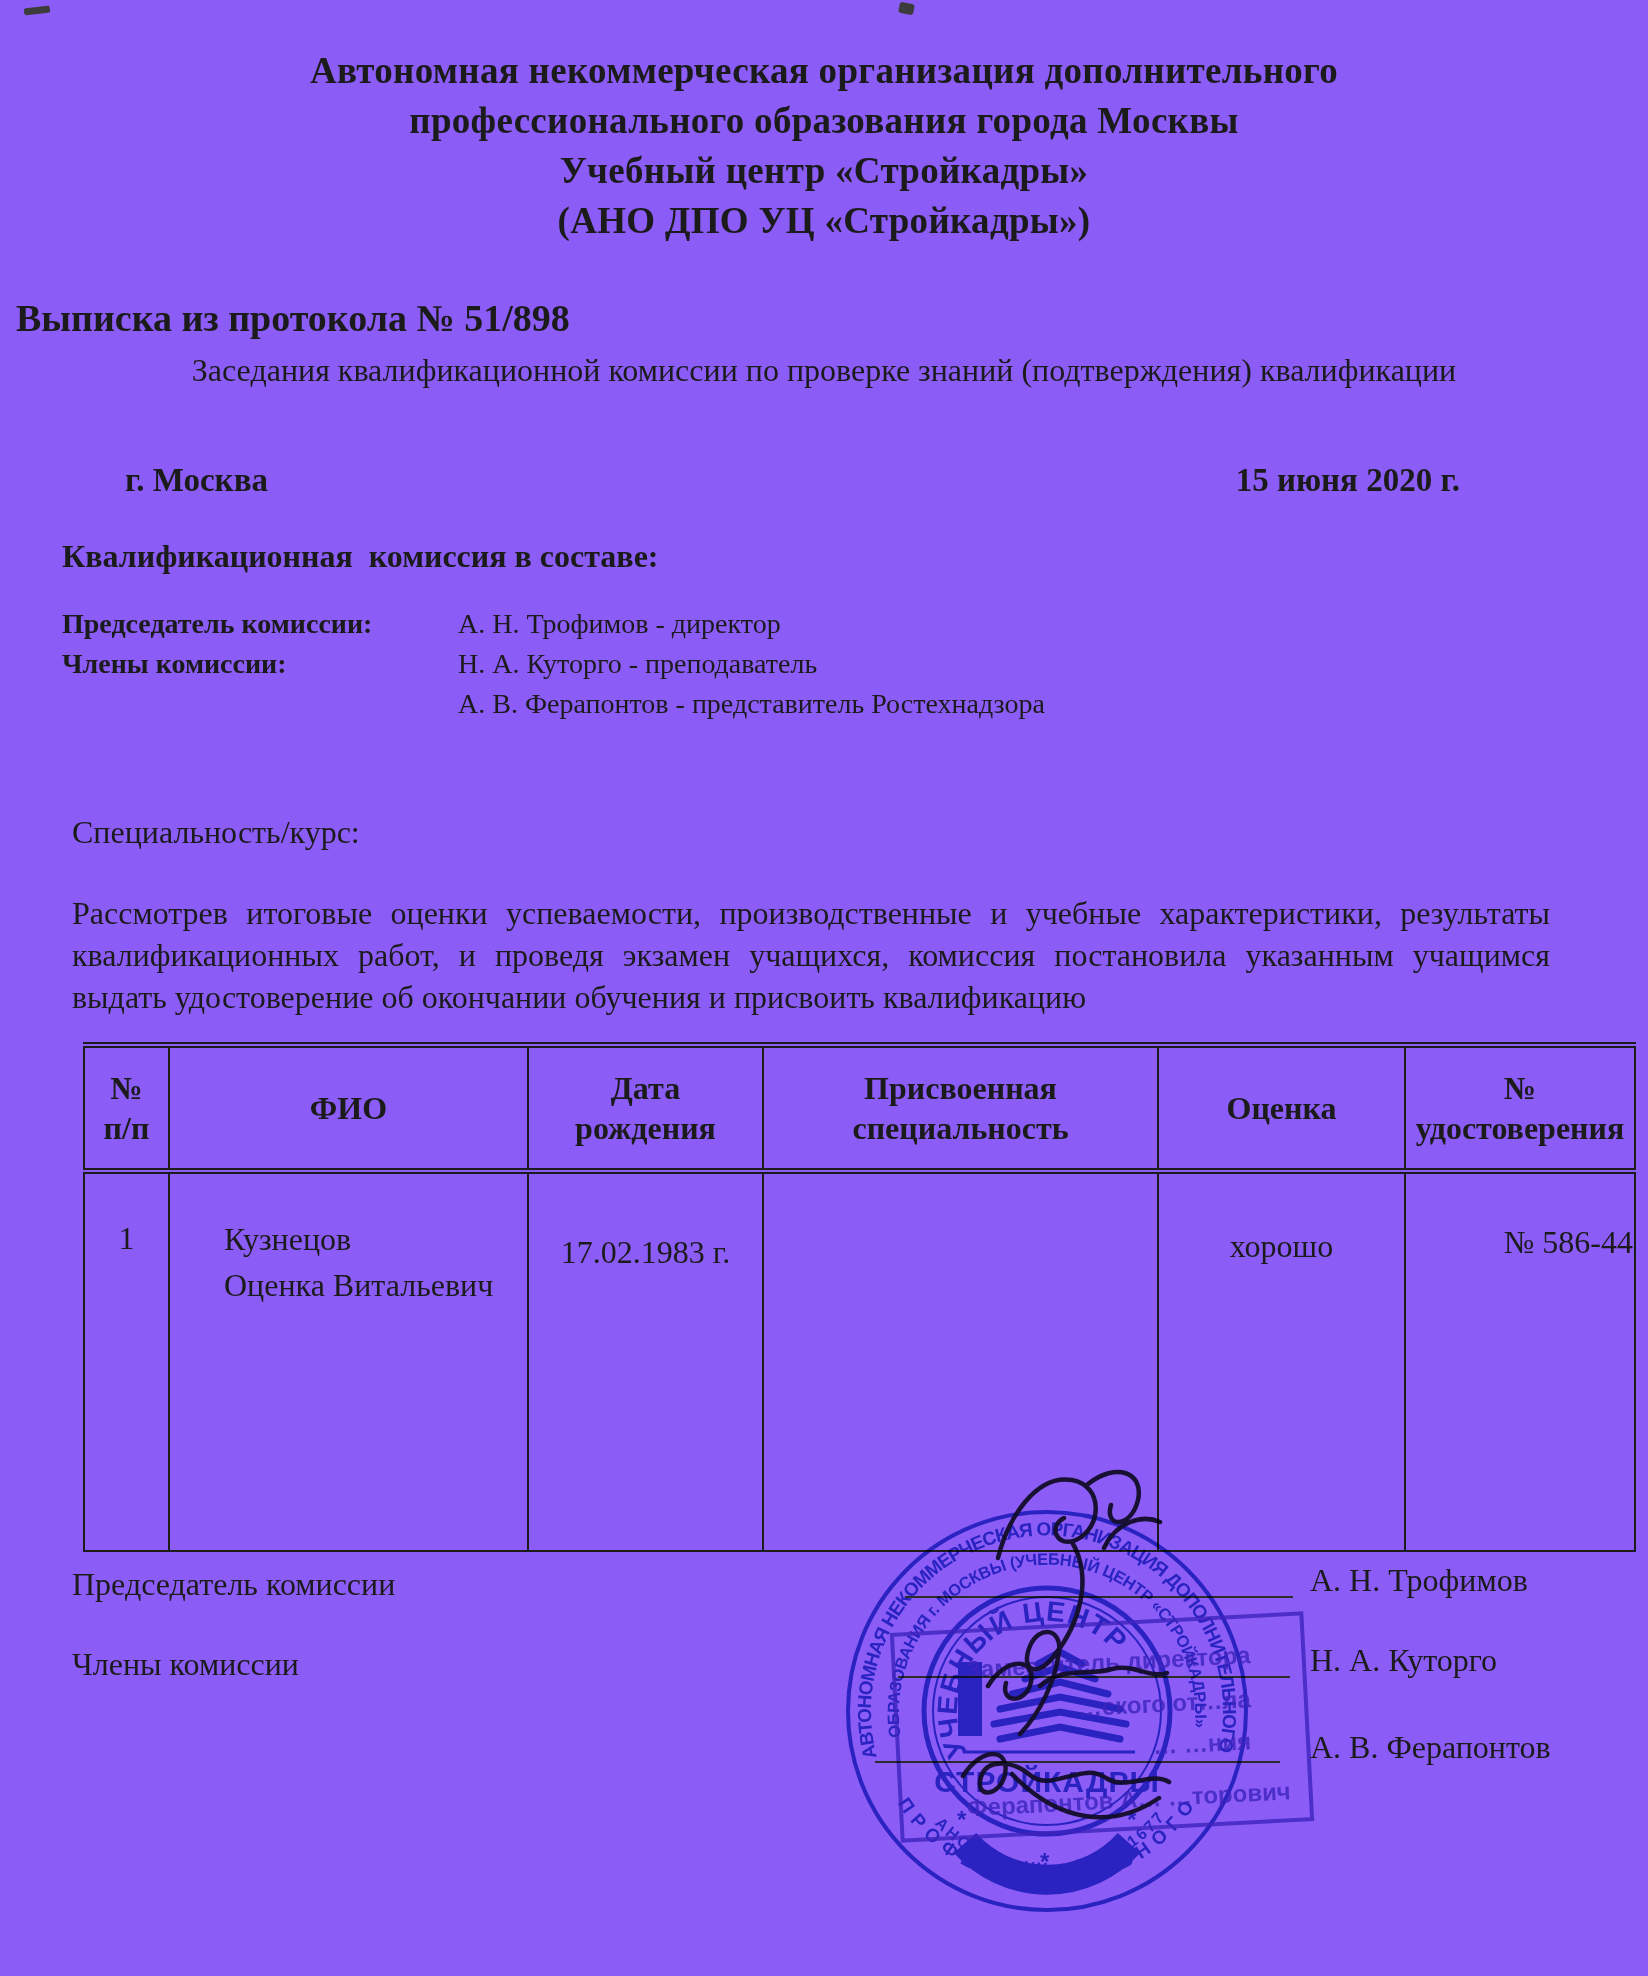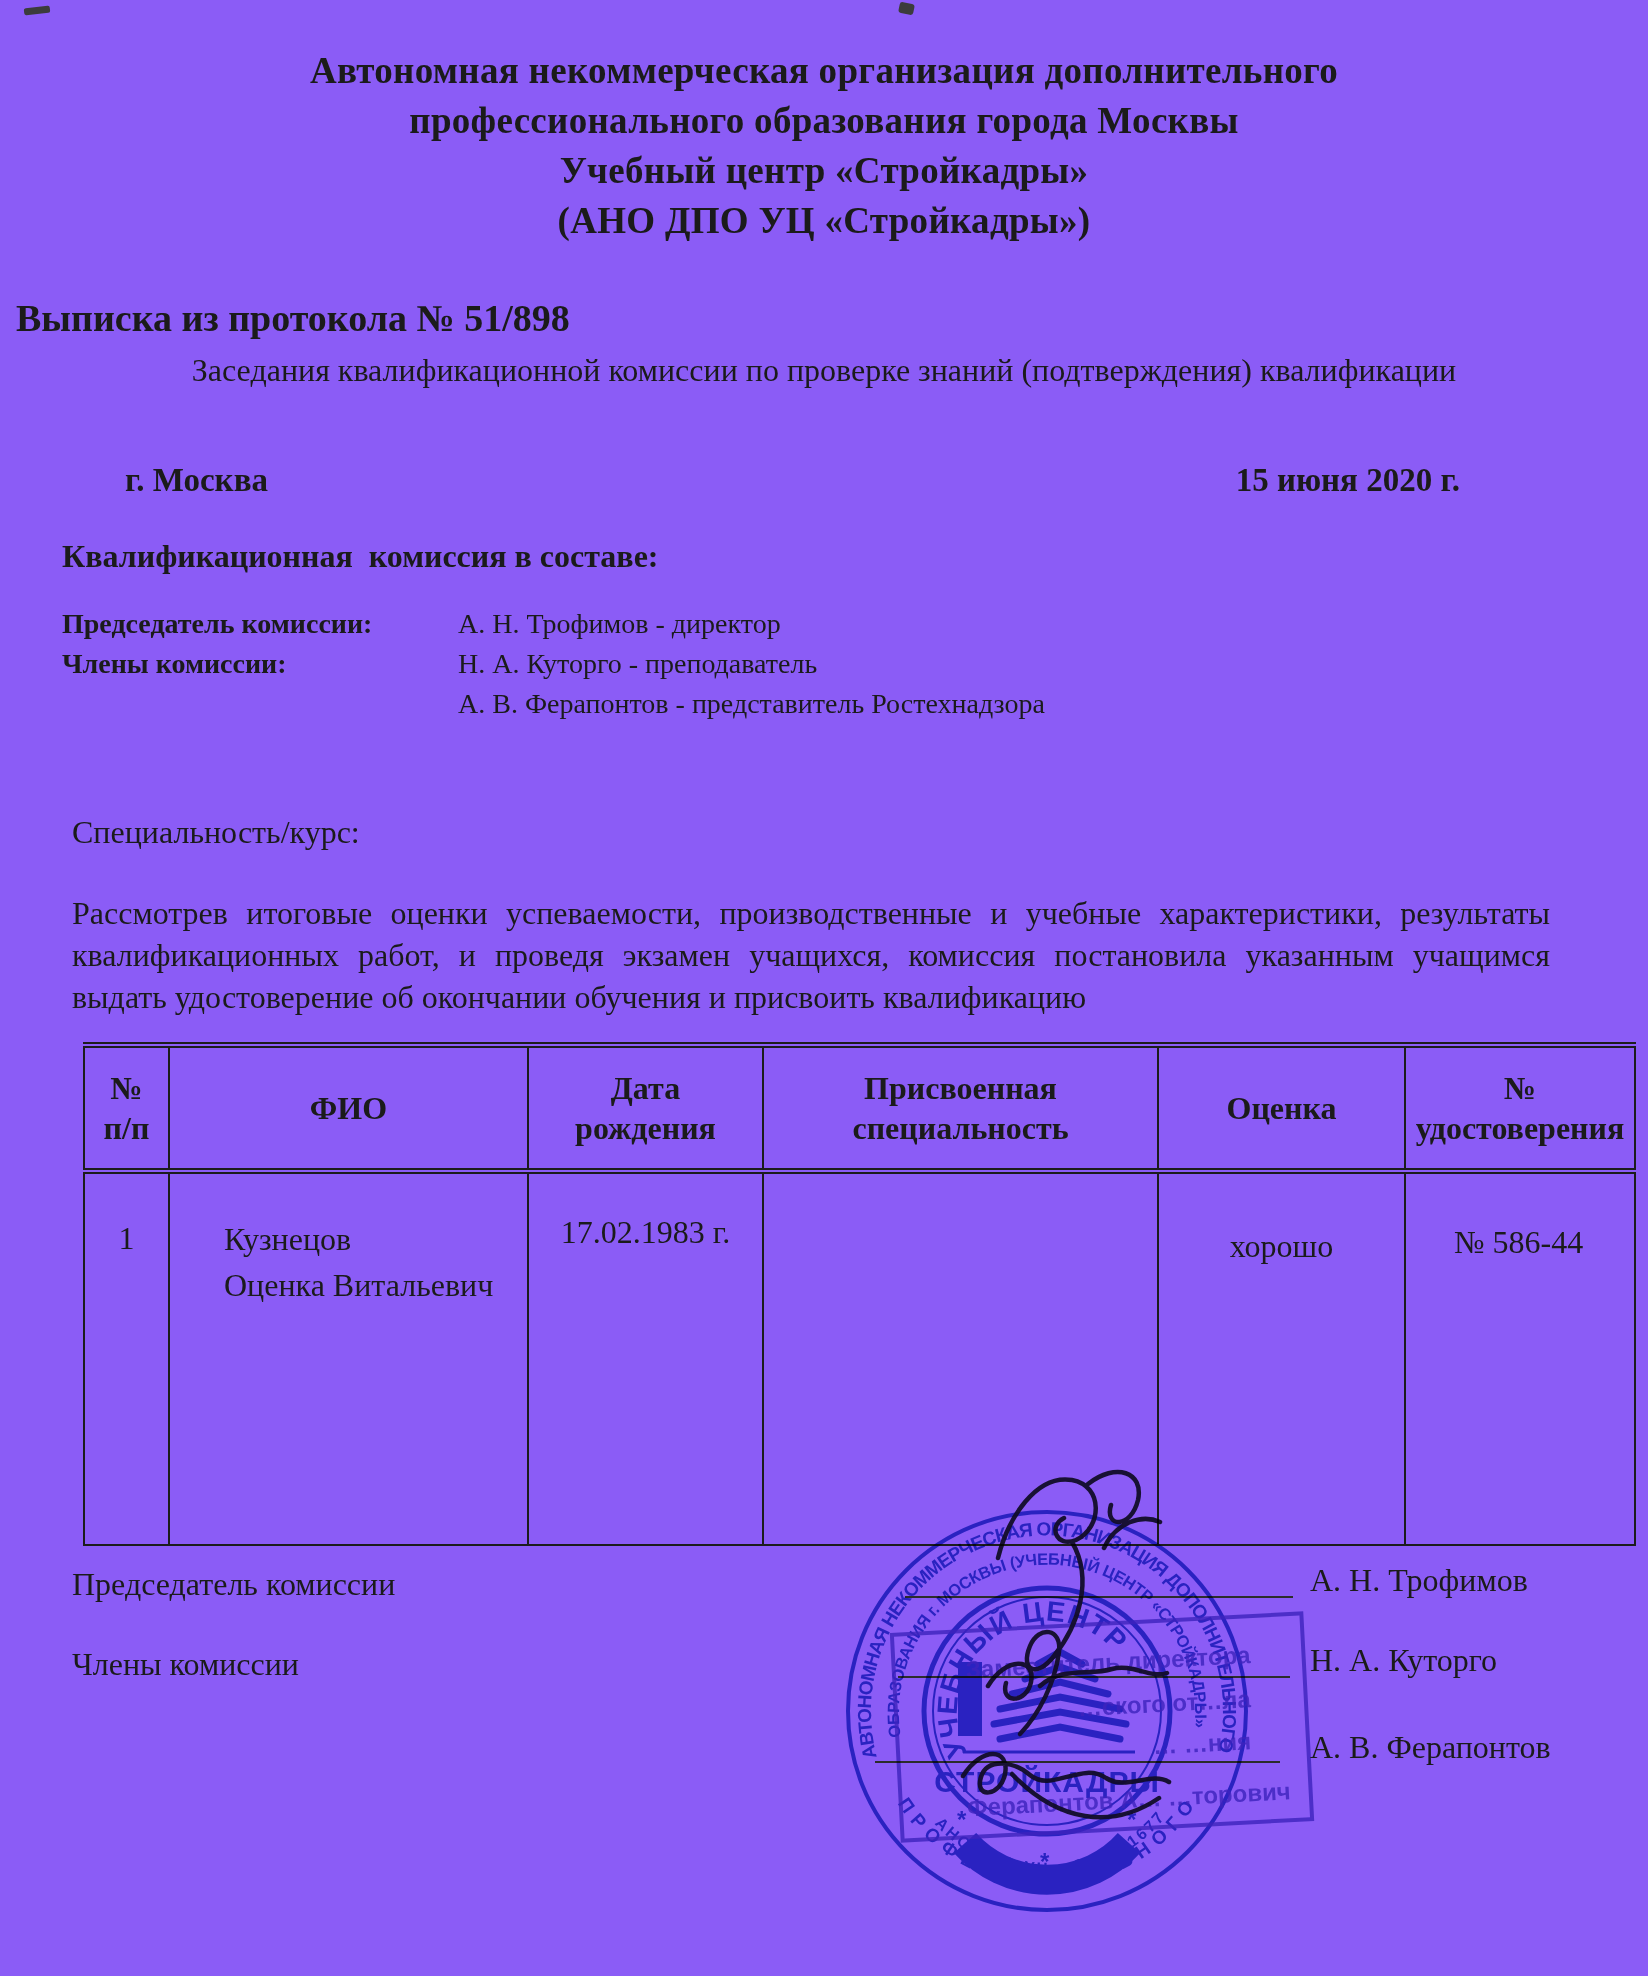--- a/index.html
+++ b/index.html
@@ -39,23 +39,23 @@
   .doc-table { position:absolute; top:1042px; left:83px; width:1551px;
     border-collapse:collapse; table-layout:fixed; font-size:32px; }
   .doc-table th, .doc-table td { border:2px solid #1c1c1c; }
   .doc-table th { height:120px; font-weight:bold; text-align:center; vertical-align:middle;
     line-height:40px; padding:0; border-top:6px double #1c1c1c; border-bottom:6px double #1c1c1c; }
   .doc-table th span { display:block; }
   .doc-table td { height:315px; vertical-align:top; }
   .td-num   { text-align:center; padding-top:46px; }
   .td-name  { padding-left:54px; padding-top:42px; line-height:46px;border-radius:17px; }
   .td-name span { display:block; }
-  .td-birth { text-align:center; padding-top:40px; }
+  .td-birth { text-align:center; padding-top:60px; }
   .td-grade { text-align:center; padding-top:54px; }
-  .td-cert  { text-align:left; padding-top:50px;padding-left:48px; }
+  .td-cert  { text-align:right; padding-top:50px;padding-left:48px; }
 
   .sig-label { position:absolute; left:72px; font-size:32px; }
   .sig-name  { position:absolute; left:1310px; font-size:32px; }
   .sig-line  { position:absolute; height:0; border-top:2px solid #2c2c2c; }
   .lbl-1 { top:1566px; } .lbl-2 { top:1646px; }
   .nm-1 { top:1562px; } .nm-2 { top:1642px; } .nm-3 { top:1729px; }
   .ln-1 { left:905px; width:388px; top:1596px; }
   .ln-2 { left:898px; width:392px; top:1676px; }
   .ln-3 { left:875px; width:405px; top:1761px; }
 

